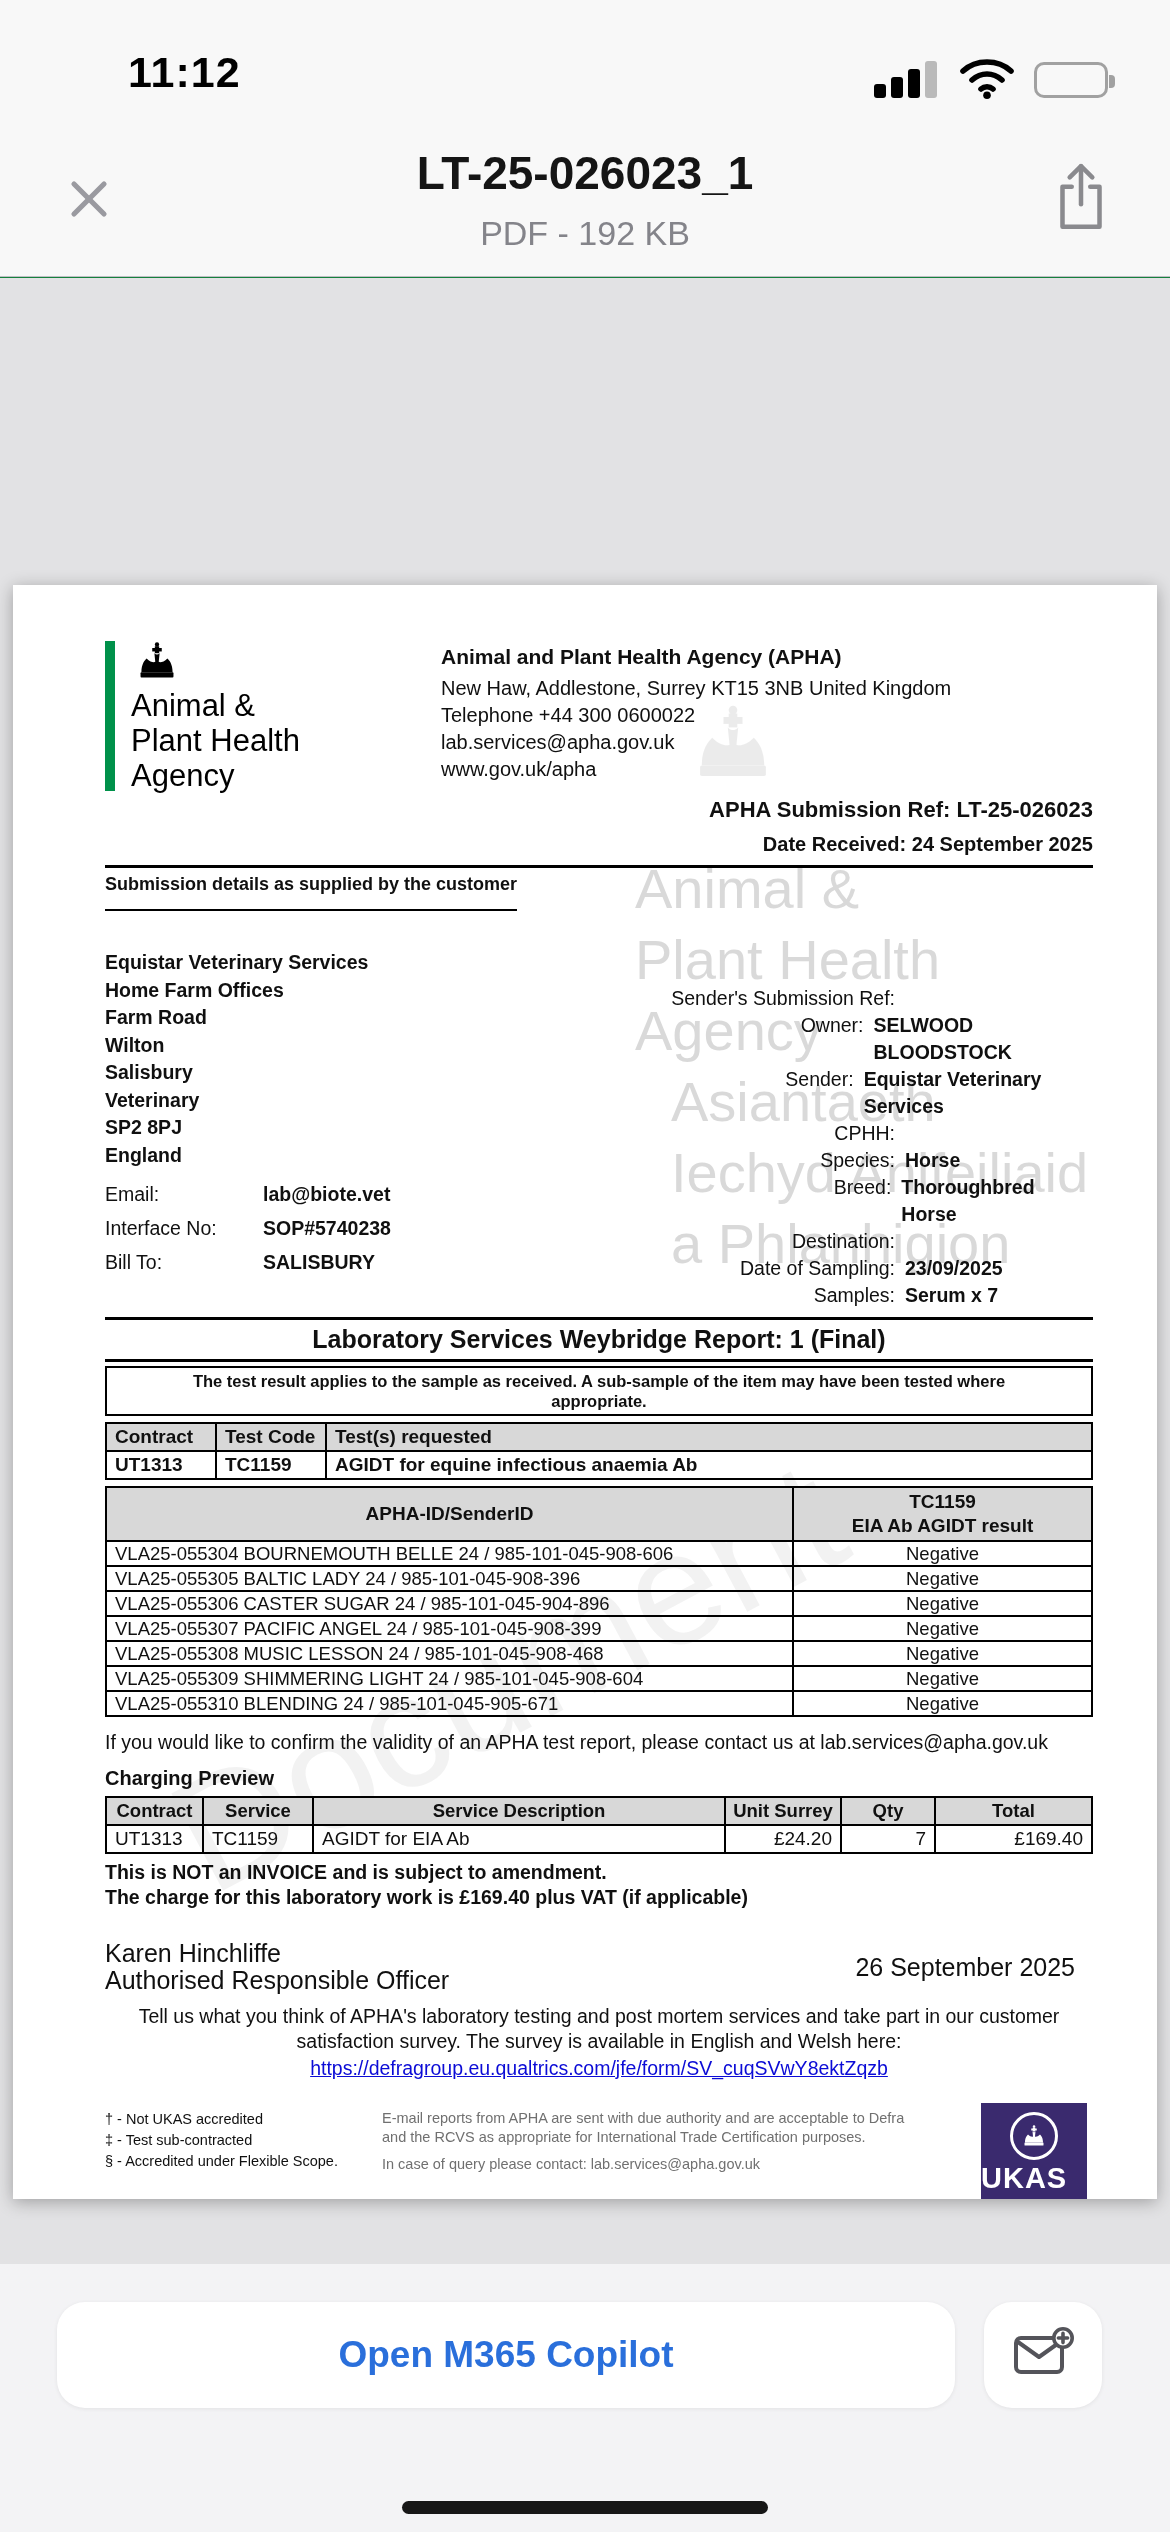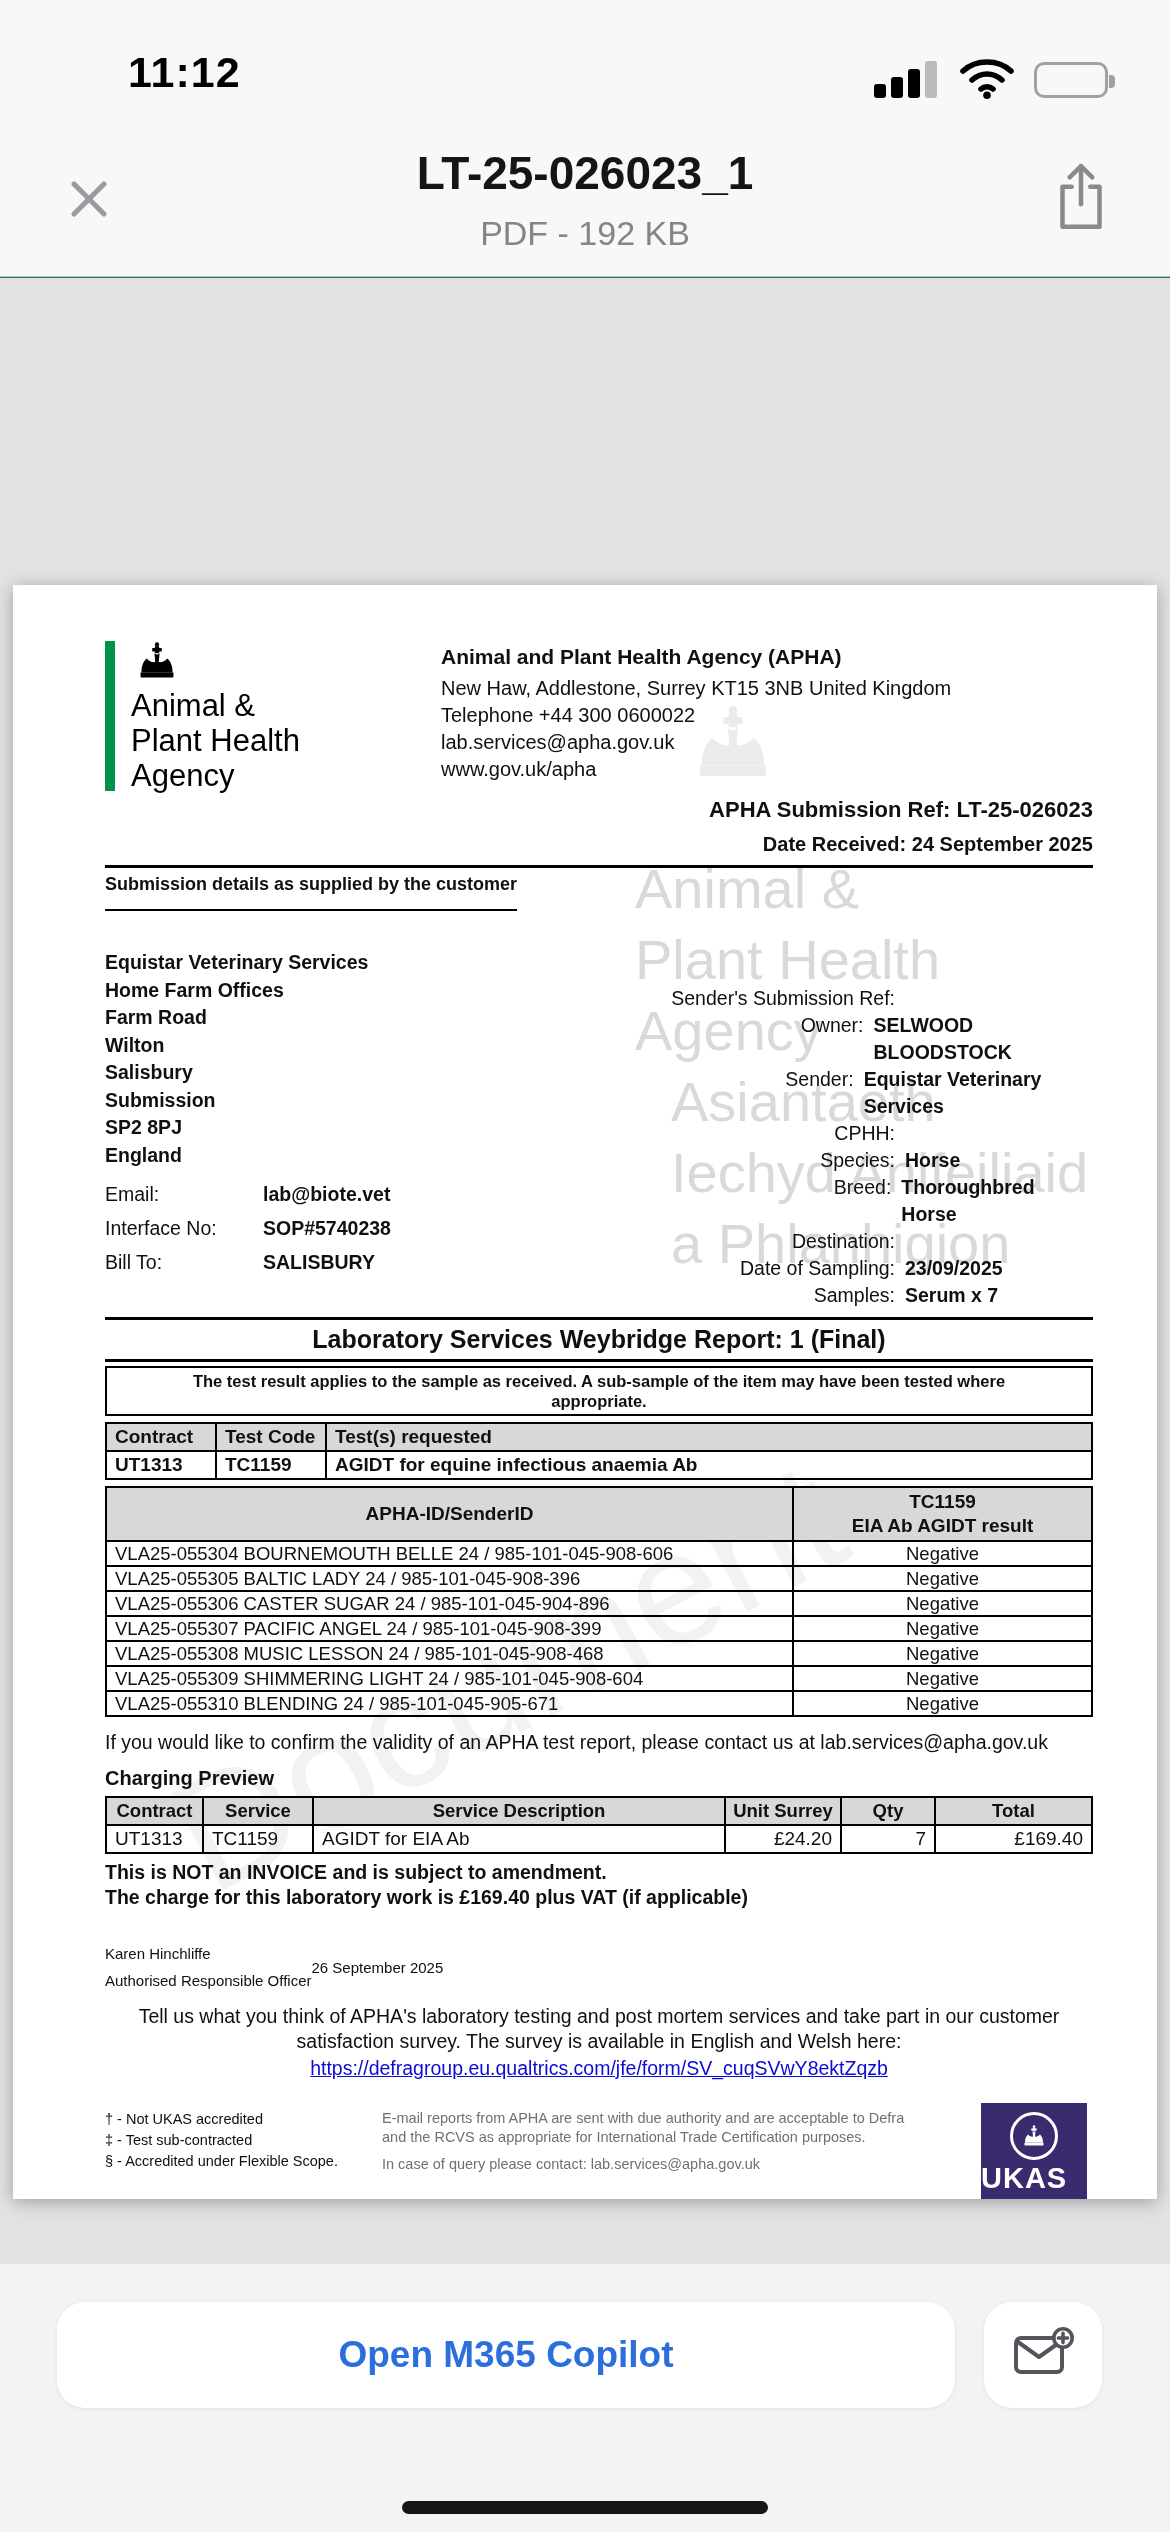--- a/index.html
+++ b/index.html
@@ -64,21 +64,21 @@
   .results-table{margin-top:6px;}
   .results-table th{text-align:center;line-height:24px;padding:2px 8px;}
   .results-table td{font-size:18.5px;padding:1px 8px;line-height:21px;}
   .res-val{text-align:center;}
   .validity{margin-top:13px;font-size:19.5px;line-height:24px;}
   .charging-label{margin-top:12px;font-size:20px;font-weight:700;line-height:24px;}
   .charging-table{margin-top:6px;}
   .charging-table th{text-align:center;font-size:18.5px;padding:2px 4px;}
   .num{text-align:right;}
   .invoice-notes{margin-top:6px;font-size:19.5px;font-weight:700;line-height:25px;}
-  .sig-row{margin-top:30px;display:flex;justify-content:flex-start;align-items:center;font-size:15px;}
+  .sig-row{margin-top:30px;display:flex;justify-content:space-between;align-items:center;font-size:25px;}
   .sig-left{line-height:27px;}
   .sig-date{padding-right:18px;}
   .survey{margin-top:10px;text-align:center;font-size:19.5px;line-height:25px;padding:0 10px;}
   .survey-link{color:#0b0bd6;text-decoration:underline;display:inline-block;margin-top:2px;cursor:pointer;}
   .doc-footer{margin-top:28px;display:flex;position:relative;padding-right:150px;}
   .footnotes{width:265px;font-size:14.5px;line-height:21px;}
   .footer-center{flex:1;font-size:14.5px;color:#707070;line-height:19px;padding:0 12px;}
   .fc2{margin-top:8px;}
   .ukas{position:absolute;right:6px;top:-6px;width:106px;height:142px;background:#3a2a6e;color:#fff;text-align:left;}
   .ukas-circ{width:48px;height:48px;border:3px solid #fff;border-radius:50%;margin:9px auto 2px;display:flex;align-items:center;justify-content:center;}
@@ -218,21 +218,21 @@
         <div class="sub-label">Submission details as supplied by the customer</div>
 
         
         <div class="details-row">
           <div class="left-col">
             <div class="cust-line">Equistar Veterinary Services</div>
             <div class="cust-line">Home Farm Offices</div>
             <div class="cust-line">Farm Road</div>
             <div class="cust-line">Wilton</div>
             <div class="cust-line">Salisbury</div>
-            <div class="cust-line">Submission</div>
+            <div class="cust-line">Veterinary</div>
             <div class="cust-line">SP2 8PJ</div>
             <div class="cust-line">England</div>
             <div class="contact-block">
               <div class="c-row">
                 <div class="c-label">Email:</div>
                 <div class="c-value">lab@biote.vet</div>
               </div>
               <div class="c-row">
                 <div class="c-label">Interface No:</div>
                 <div class="c-value">SOP#5740238</div>

